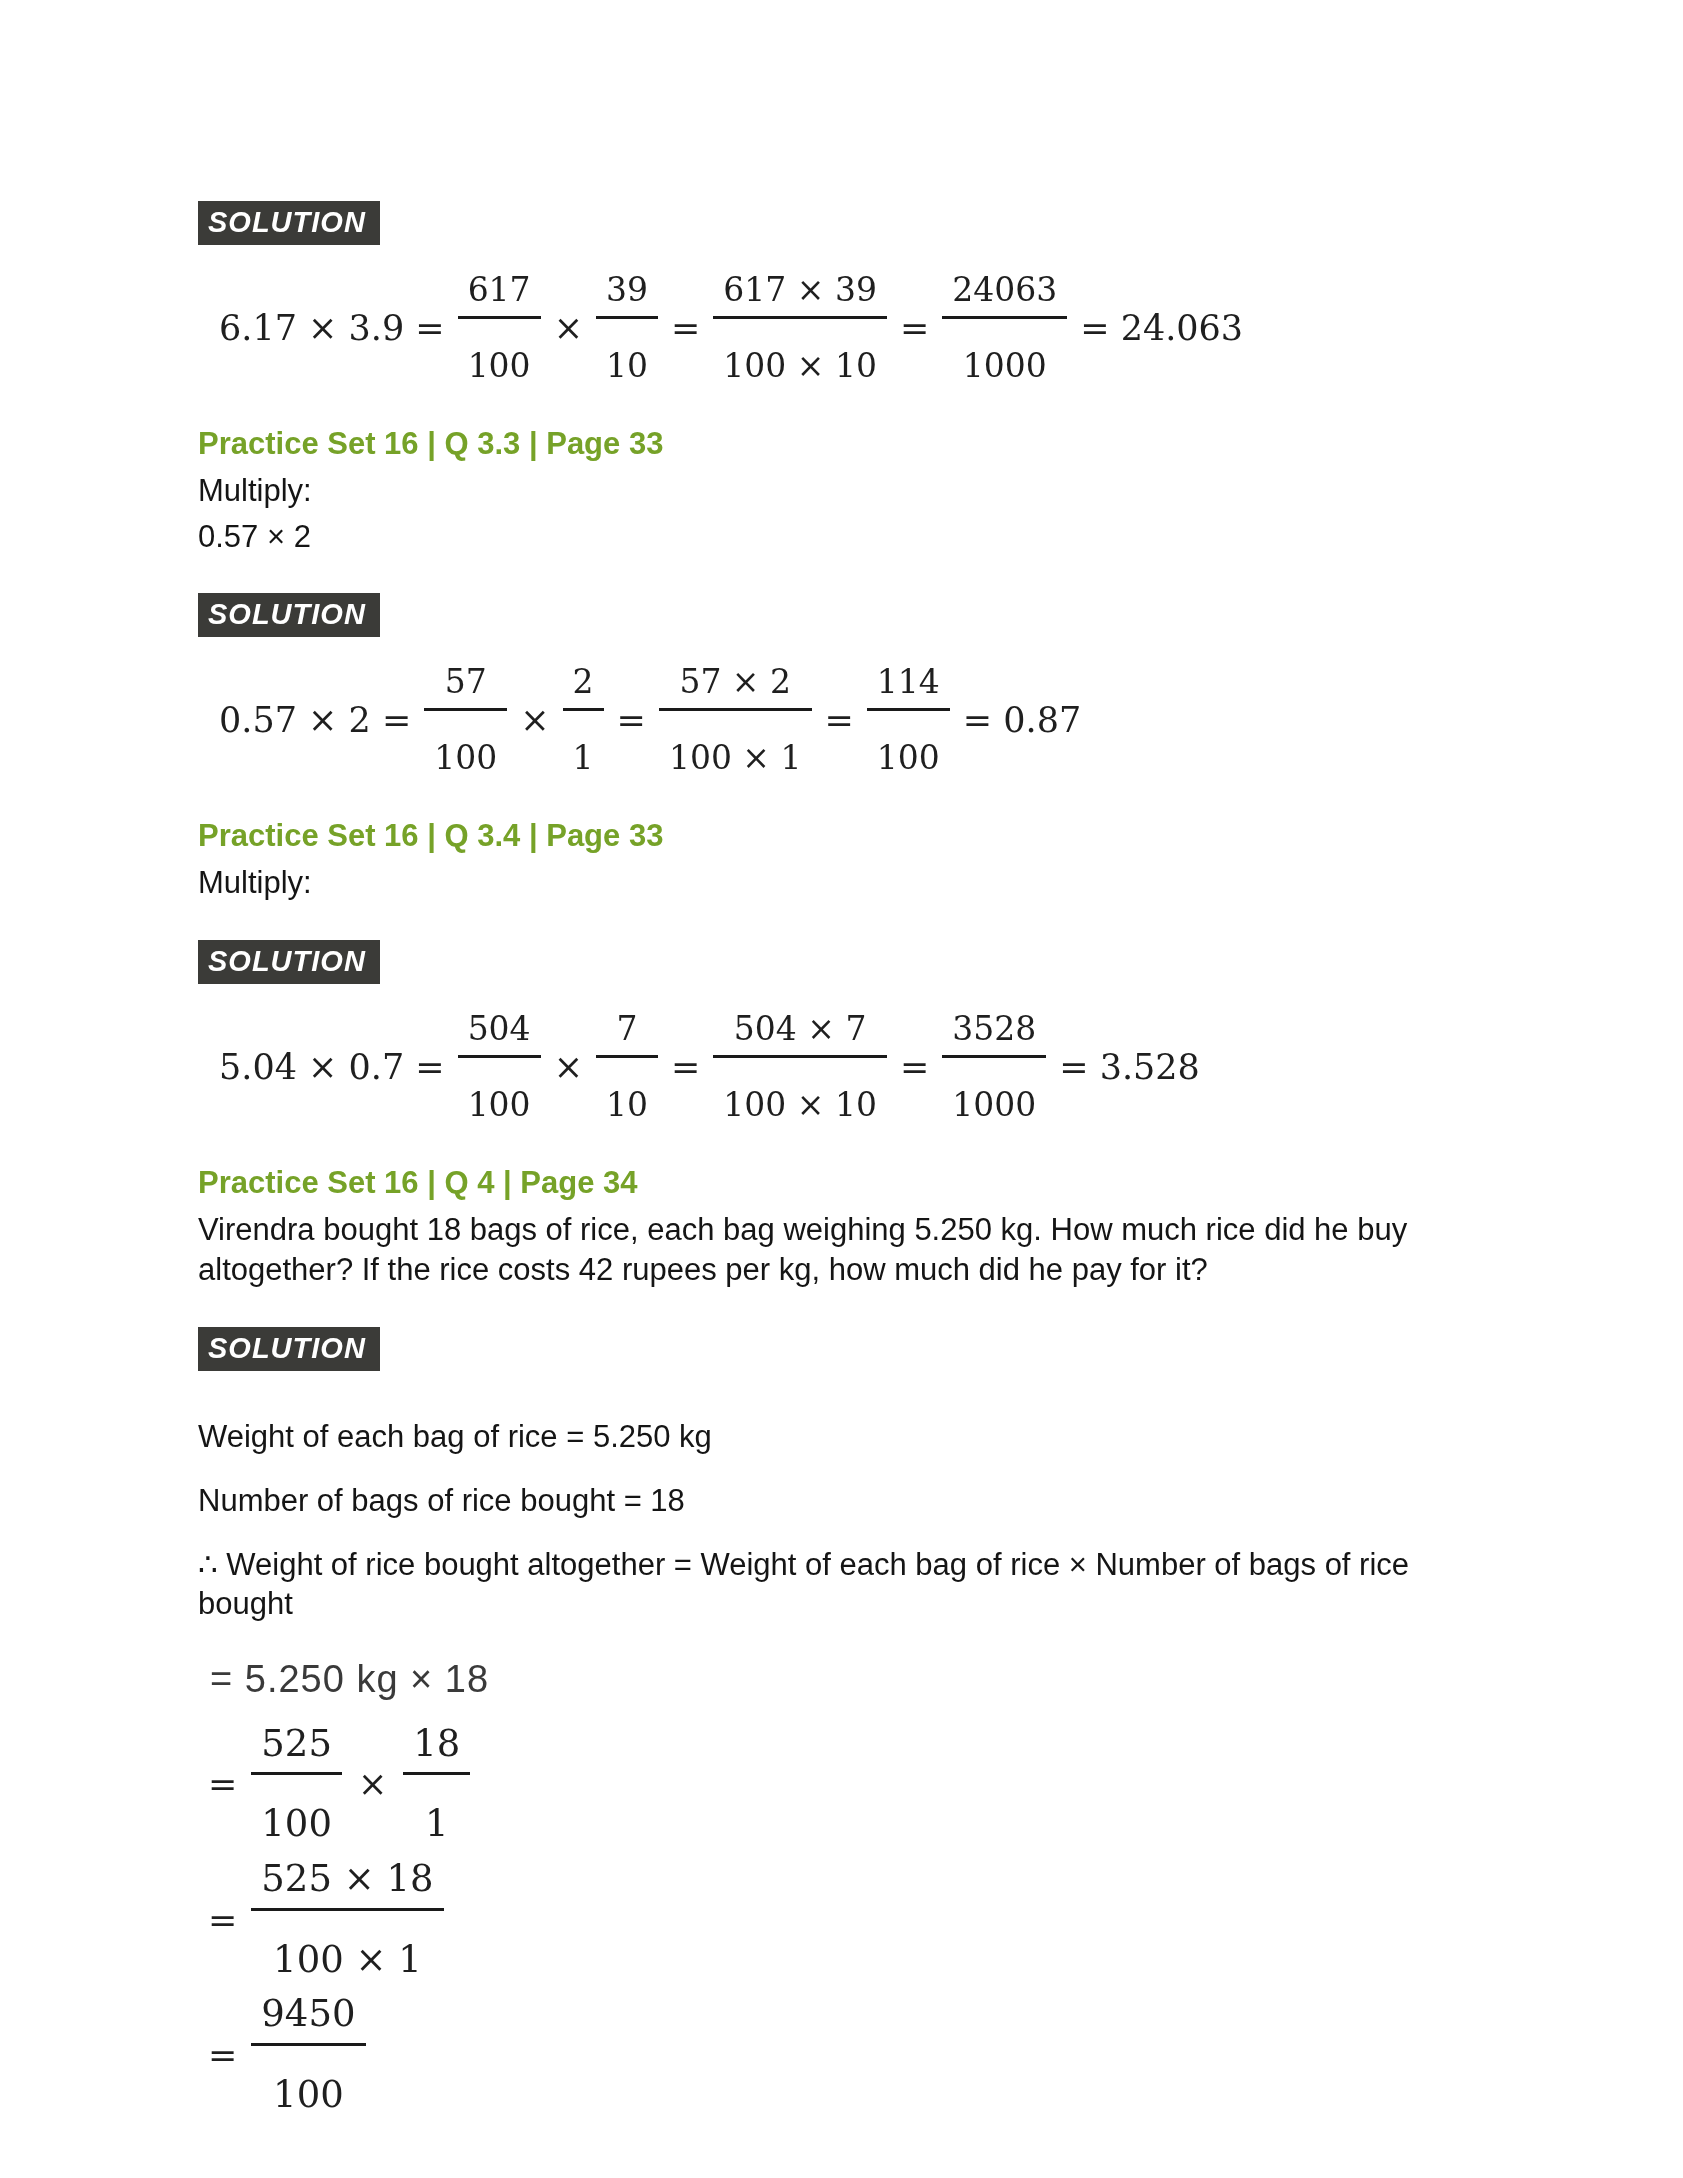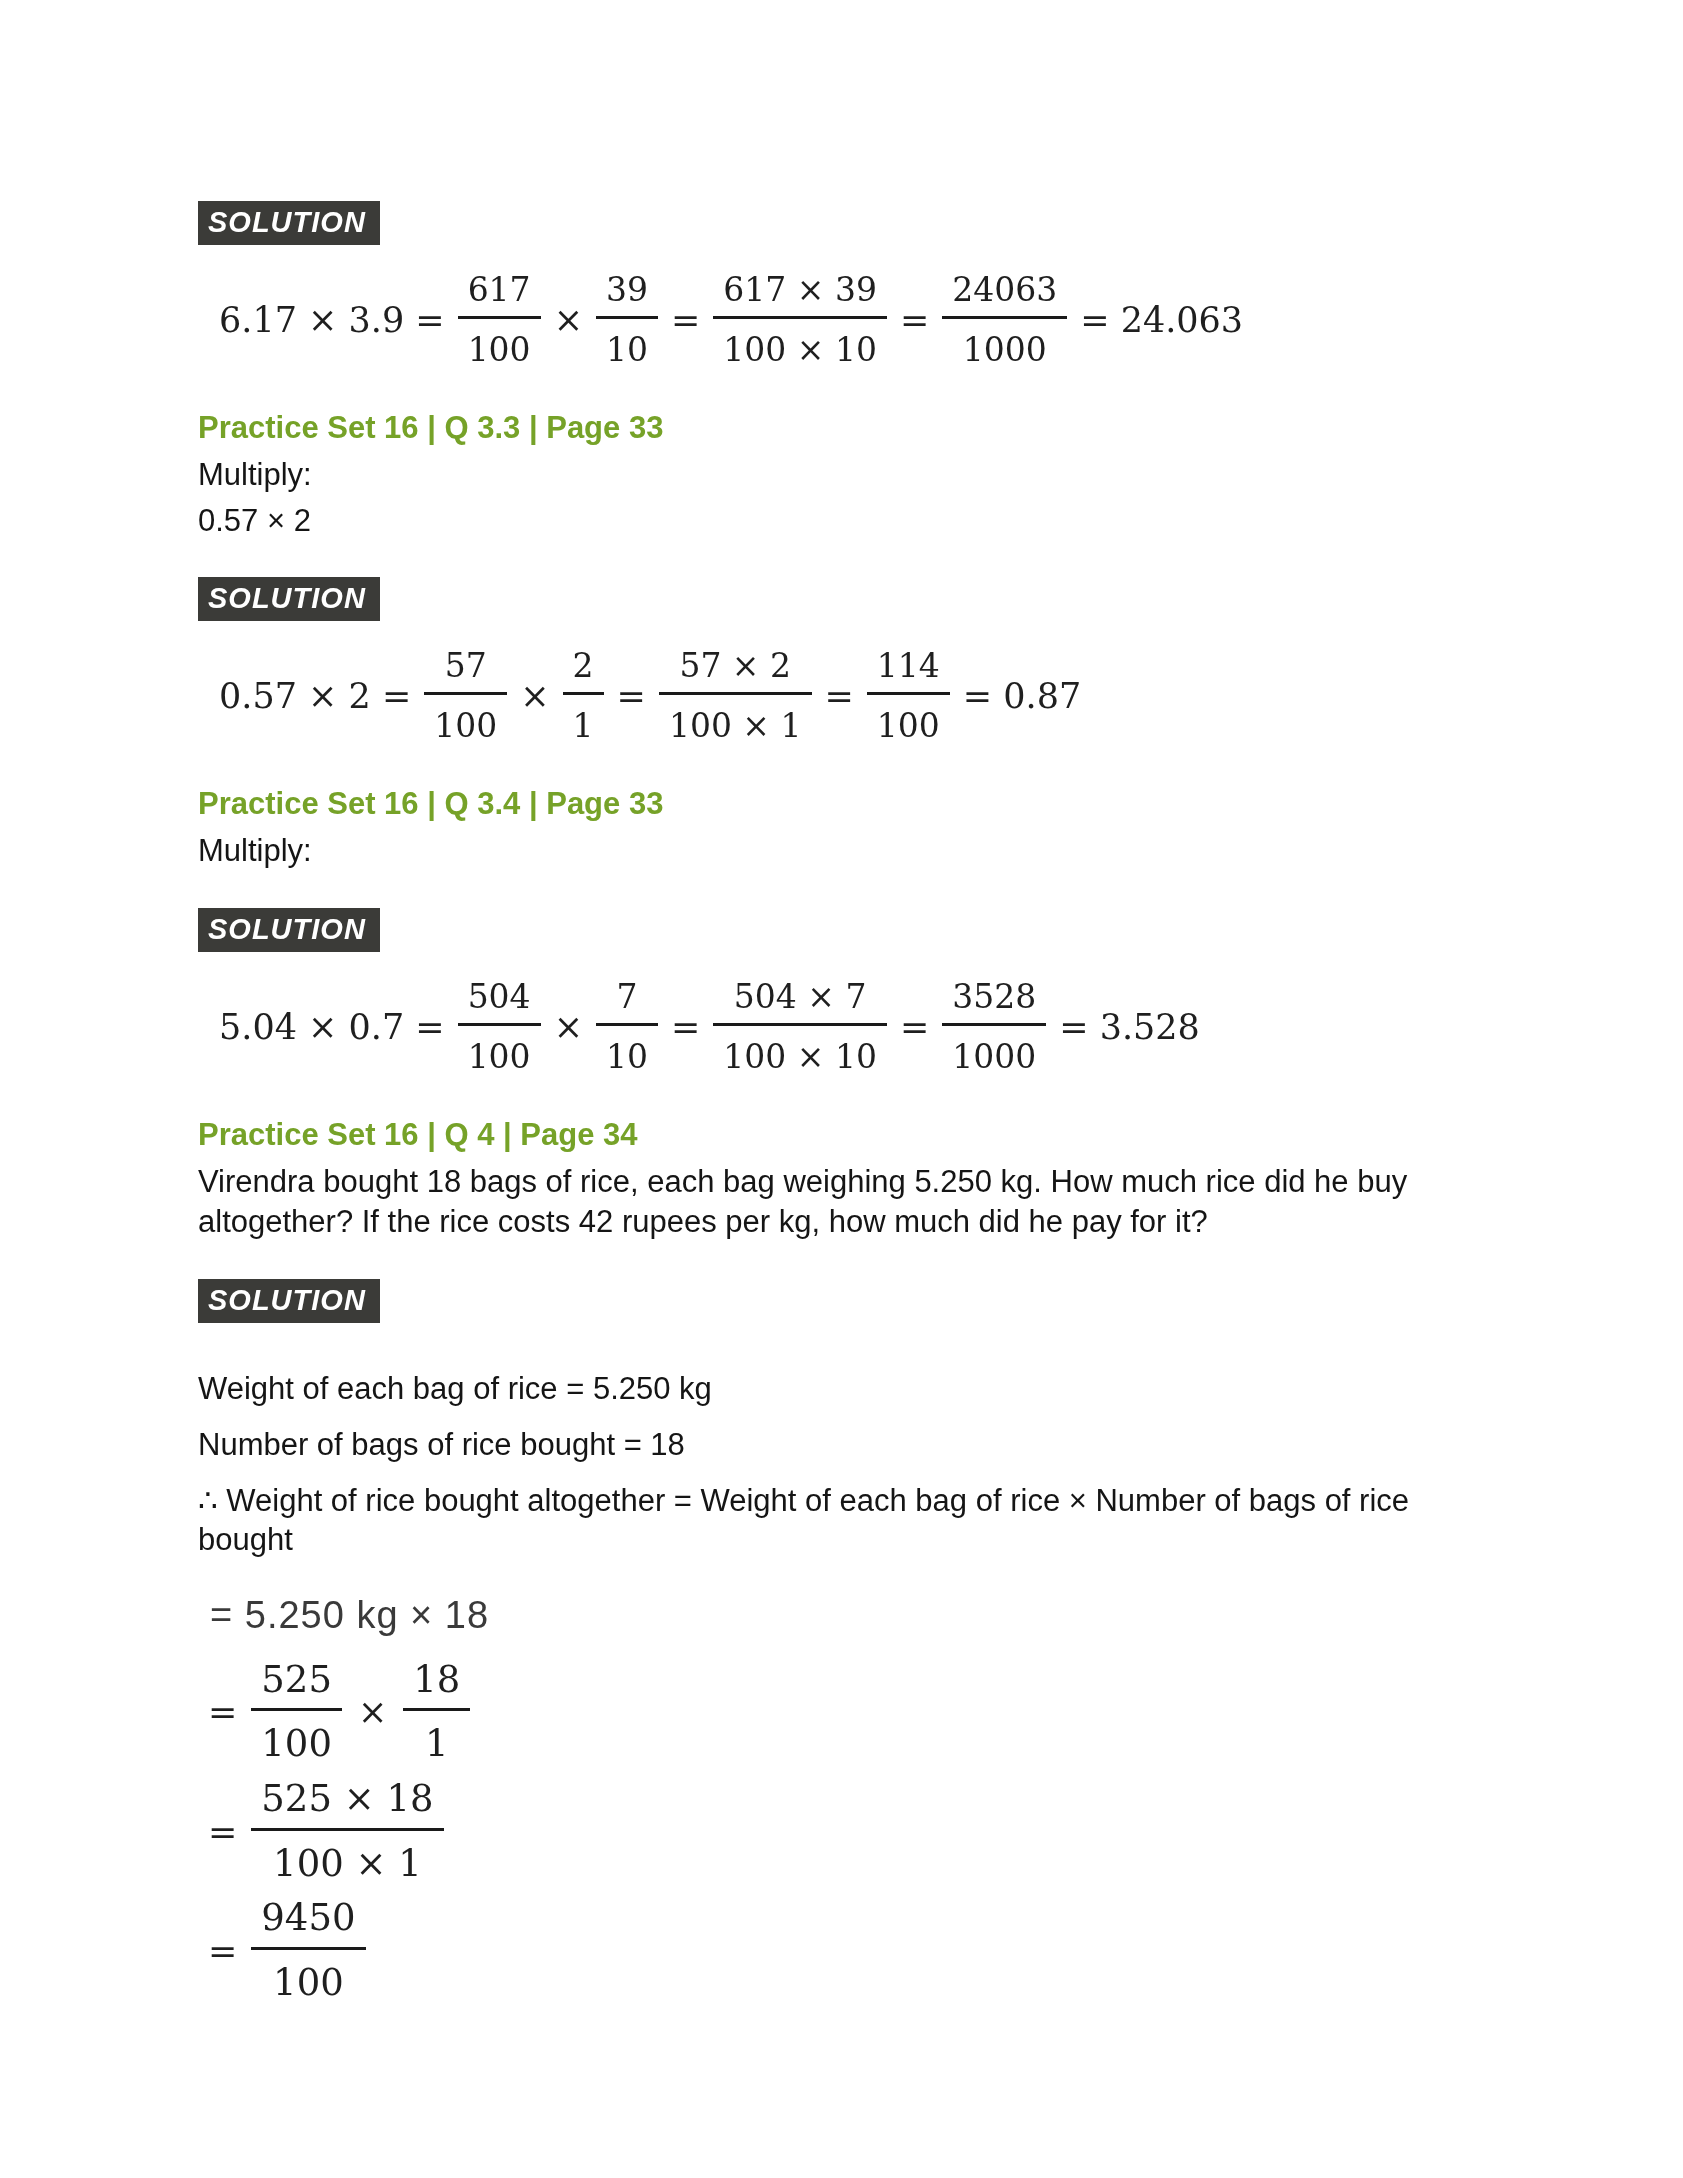--- a/index.html
+++ b/index.html
@@ -33,20 +33,21 @@
     align-items:center;
     margin-left:8px;
   }
   .equation .mt { margin:0 13px; white-space:nowrap; }
   .frac {
     display:inline-flex;
     flex-direction:column;
     text-align:center;
     font-size:33px;
     line-height:1.15;
+    gap:16px;
   }
   .frac .num { border-bottom:3px solid #1a1a1a; padding:0 10px 7px; }
   .frac .den { padding:12px 10px 0; }
 
   .eq-block { margin-top:26px; }
 
   
   .heading {
     color:#76a228;
     font-weight:bold;
@@ -54,21 +55,21 @@
     line-height:1.25;
   }
   .q-block { margin-top:40px; }
   .q-line { font-size:31px; line-height:1.28; margin-top:7px; color:#151515; }
   .q-question { max-width:1238px; }
 
   .badge-row-2 { margin-top:36px; }
   .badge-row-3 { margin-top:38px; }
   .badge-row-4 { margin-top:38px; }
 
-  .sol-line { font-size:31px; line-height:1.28; color:#151515; margin-top:16px; max-width:1267px; }
+  .sol-line { font-size:31px; line-height:1.28; color:#151515; margin-top:24px; max-width:1267px; }
   .sol-line.first { margin-top:46px; }
 
   
   .step-text {
     margin:34px 0 0 12px;
     font-size:38px;
     color:#3a3a3a;
     letter-spacing:1px;
   }
   .step-frac {

